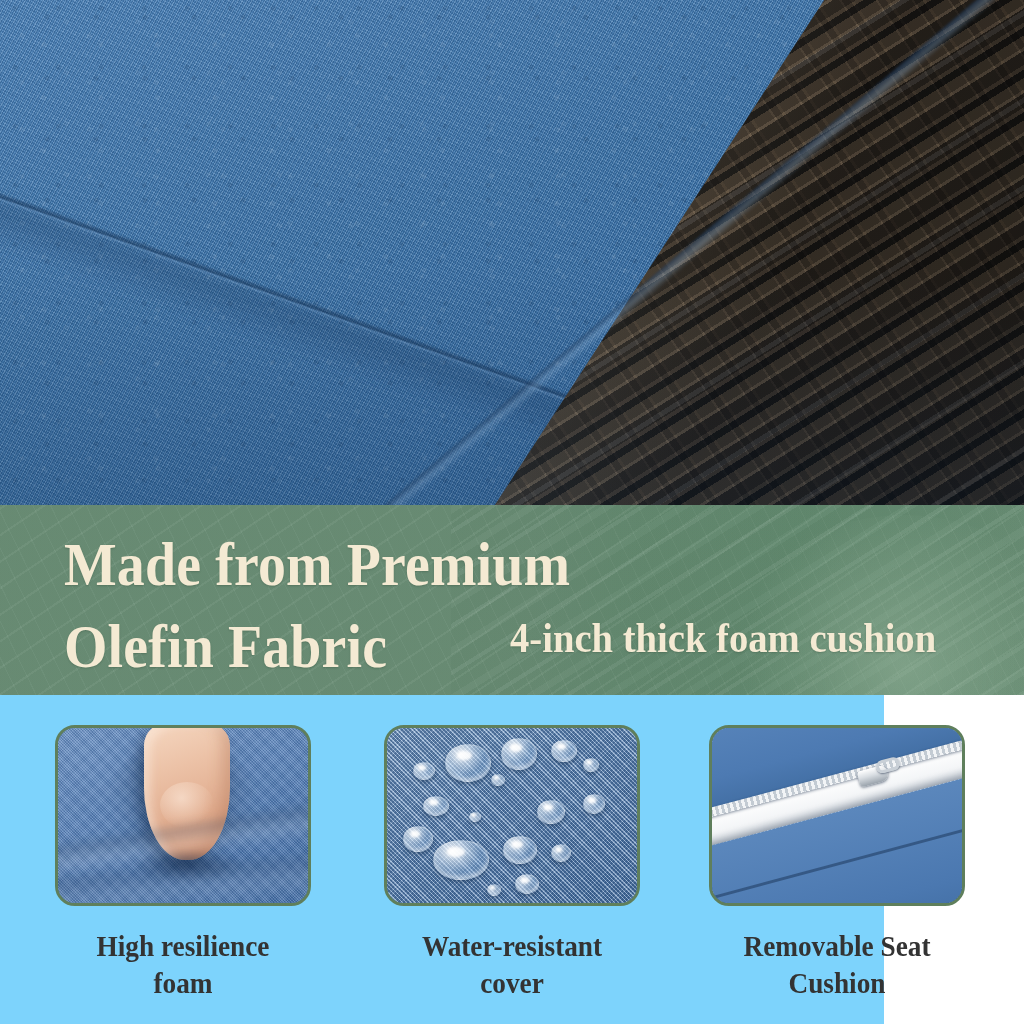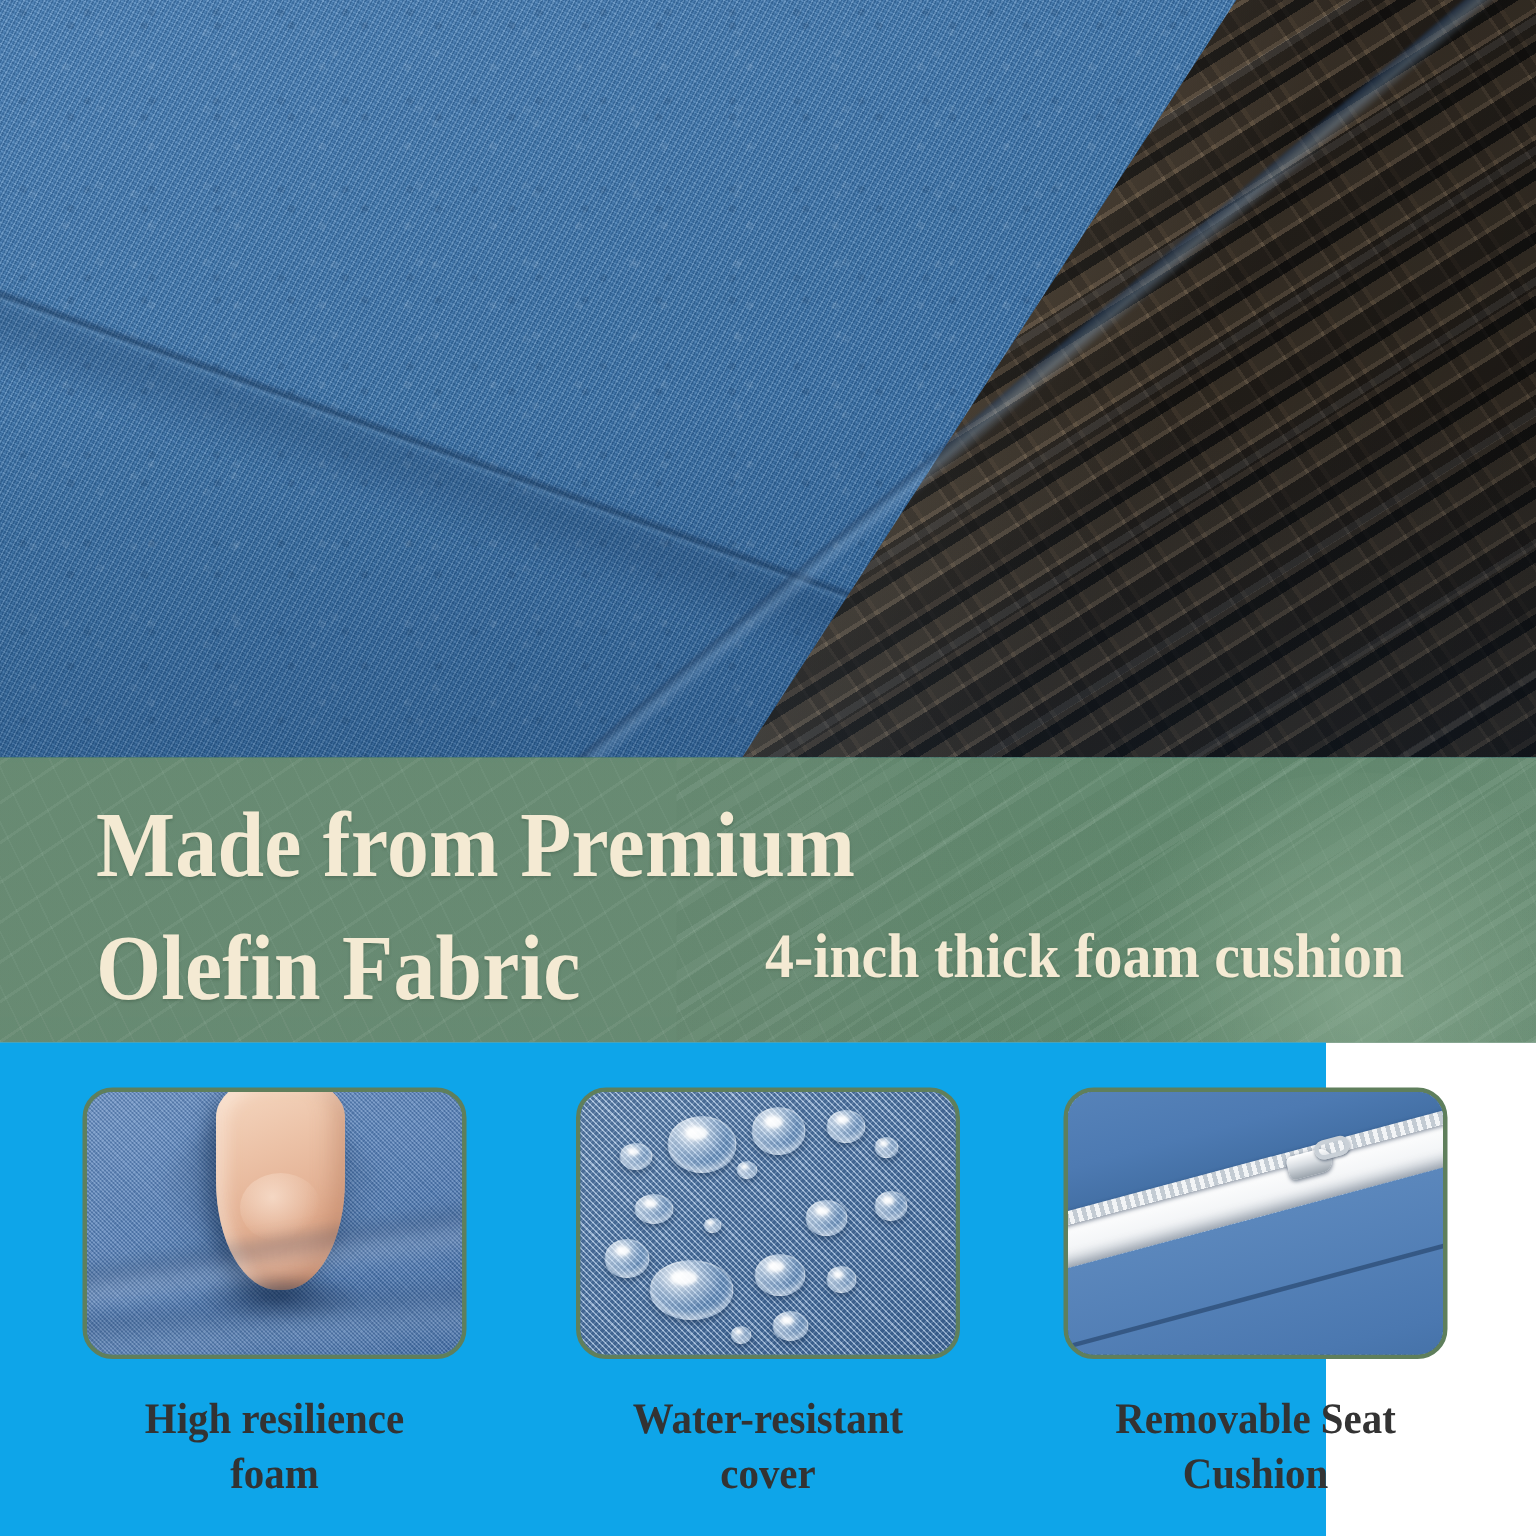--- a/index.html
+++ b/index.html
@@ -218,21 +218,21 @@
     transform-origin:left center;
     white-space:nowrap;
     text-shadow:0 1px 2px rgba(40,66,48,.28);
   }
 
   
   .features {
     position:absolute;
     left:0; top:695px;
     width:884px; height:329px;
-    background:#0ea5e9;
+    background:#7dd3fc;
   }
   .feature {
     position:absolute;
     top:30px;
     width:256px;
   }
   .feature.f1 { left:55px; }
   .feature.f2 { left:384px; }
   .feature.f3 { left:709px; }
 

